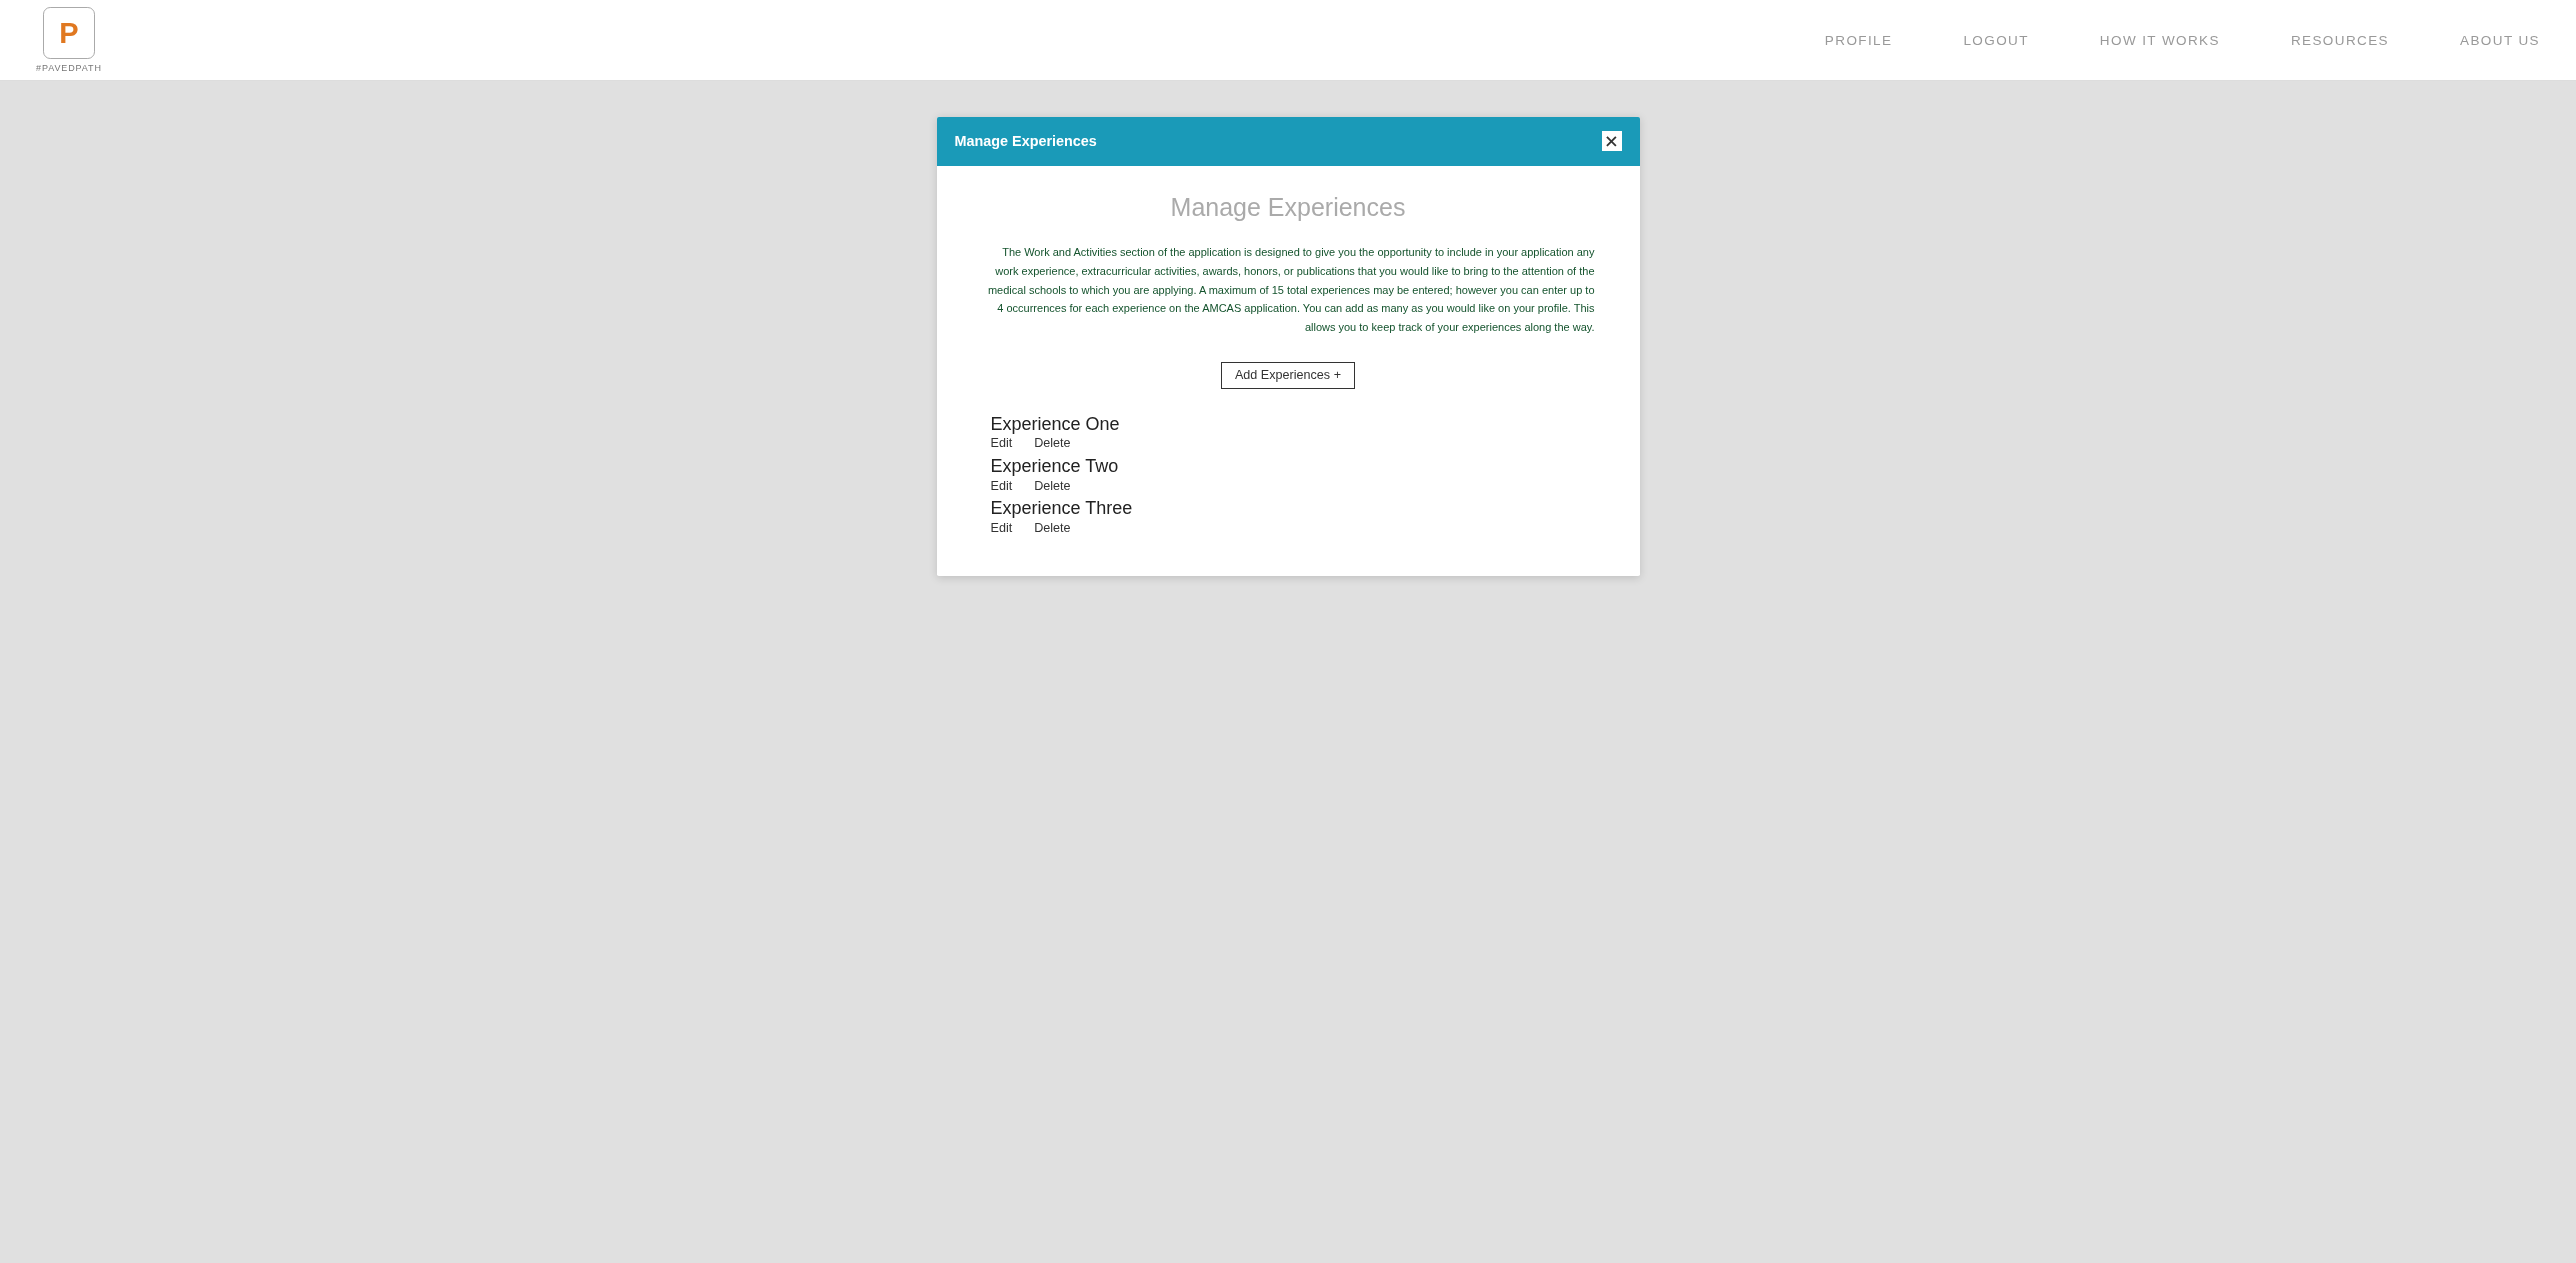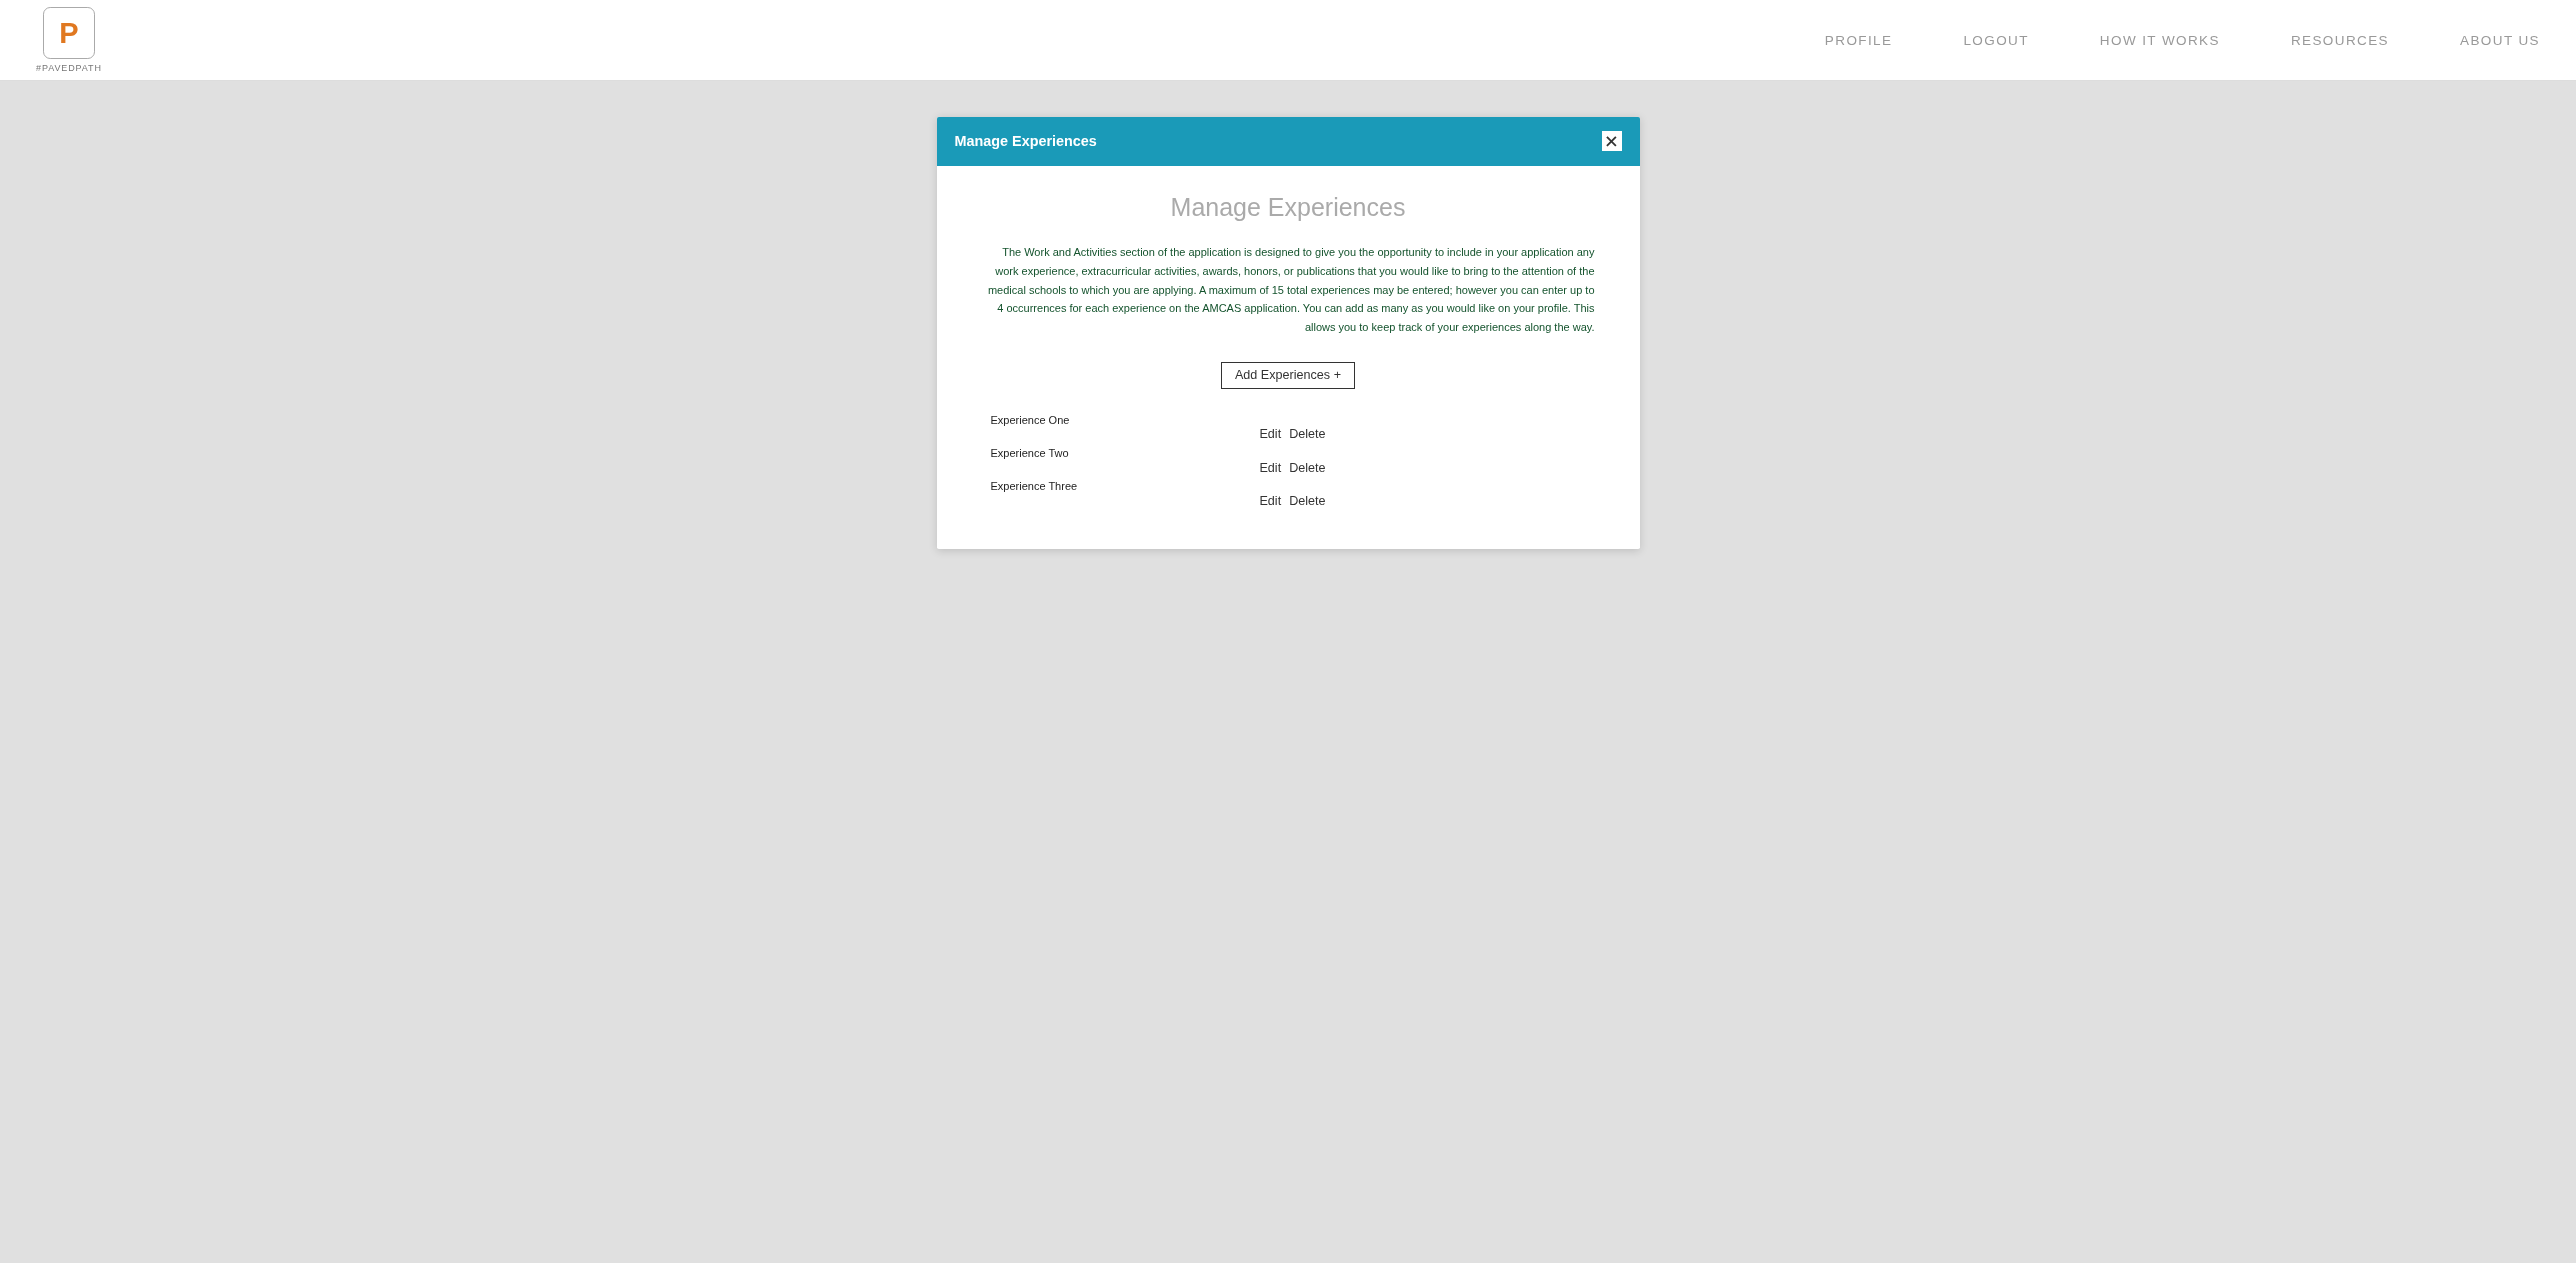--- a/index.html
+++ b/index.html
@@ -151,30 +151,29 @@
 
     .experiences-list {
       margin-left: 9px;
     }
 
     .experience-item {
       margin-bottom: 5.4px;
     }
 
     .experience-name {
-      font-size: 11px;
+      font-size: 18px;
       color: #222;
       font-weight: normal;
       margin-bottom: 1.8px;
     }
 
     .experience-actions {
       display: flex;
-      gap: 8px;
-      justify-content: center;
+      gap: 22px;
     }
 
     .experience-actions a {
       font-size: 12.6px;
       color: #333;
       text-decoration: none;
       cursor: pointer;
     }
   </style>
 </head>

